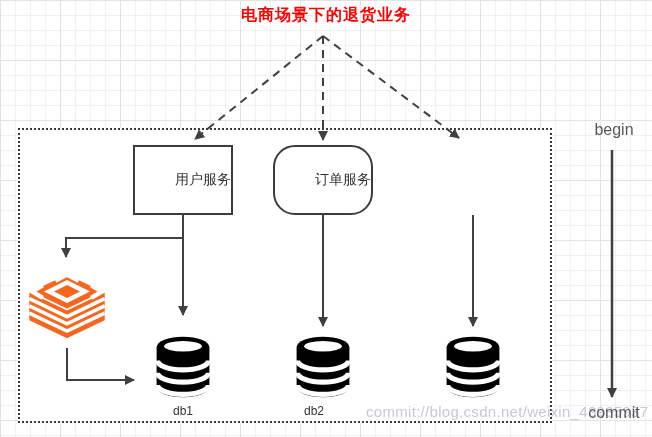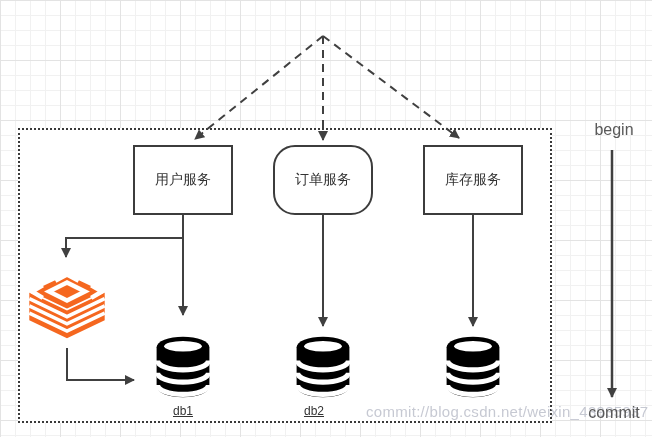--- a/index.html
+++ b/index.html
@@ -23,53 +23,51 @@
     background:#ffffff;border:2px dotted #3a3a3a;z-index:1;
   }
   .watermark{
     position:absolute;left:366px;top:403px;z-index:2;
     color:#b9bcc8;opacity:.8;font-size:15px;white-space:nowrap;letter-spacing:.3px;
   }
   .connectors{position:absolute;left:0;top:0;z-index:5;pointer-events:none;}
   .service-box{
     position:absolute;top:145px;width:100px;height:70px;box-sizing:border-box;
     background:#ffffff;border:2px solid #3c3c3c;z-index:4;
-    display:flex;align-items:center;justify-content:center;
+    display:flex;align-items:center;justify-content:flex-end;
   }
   .service-box span{font-size:14px;color:#333;}
   .box-user{left:133px;} .box-order{left:273px;border-radius:22px;} .box-stock{left:423px;}
   .icon-abs{position:absolute;z-index:4;}
   .db-label{
     position:absolute;width:62px;text-align:center;top:404px;
-    font-size:12px;color:#333;z-index:4;text-decoration:underline;
+    font-size:12px;color:#333;z-index:4;
   }
   .tx-label{
     position:absolute;left:584px;width:60px;text-align:center;
     font-size:16px;color:#595959;z-index:4;
   }
   .tx-begin{top:121px;} .tx-commit{top:404px;}
 </style>
 </head>
 <body>
 
 <div class="canvas">
 
+  <div class="title">电商场景下的退货业务</div>
 
   <div class="container-box"></div>
 
   <div class="watermark">commit://blog.csdn.net/weixin_43935937</div>
 
   <div class="service-box box-user">
     <span>用户服务</span>
   </div>
   <div class="service-box box-order">
     <span>订单服务</span>
-  </div>
-  <div class="service-box box-stock">
-    <span>库存服务</span>
   </div>
 
   <svg class="icon-abs" style="left:22px;top:270px;" width="90" height="70" viewBox="0 0 100 78">
     <polygon points="8,24 50,44 92,24 92,56 50,76 8,56" fill="#f5671f"></polygon>
     <path d="M8,32 L50,52 L92,32" stroke="#fff" stroke-width="4" fill="none"></path>
     <path d="M8,40 L50,60 L92,40" stroke="#fff" stroke-width="4" fill="none"></path>
     <path d="M8,48 L50,68 L92,48" stroke="#fff" stroke-width="4" fill="none"></path>
     <polygon points="50,4 92,24 50,44 8,24" fill="#f5671f" stroke="#fff" stroke-width="2"></polygon>
     <polygon points="50,14 70,24 50,34 30,24" fill="#f5671f" stroke="#fff" stroke-width="5"></polygon>
     <path d="M37,12 L50,5 L63,12" stroke="#fff" stroke-width="5" fill="none"></path>

